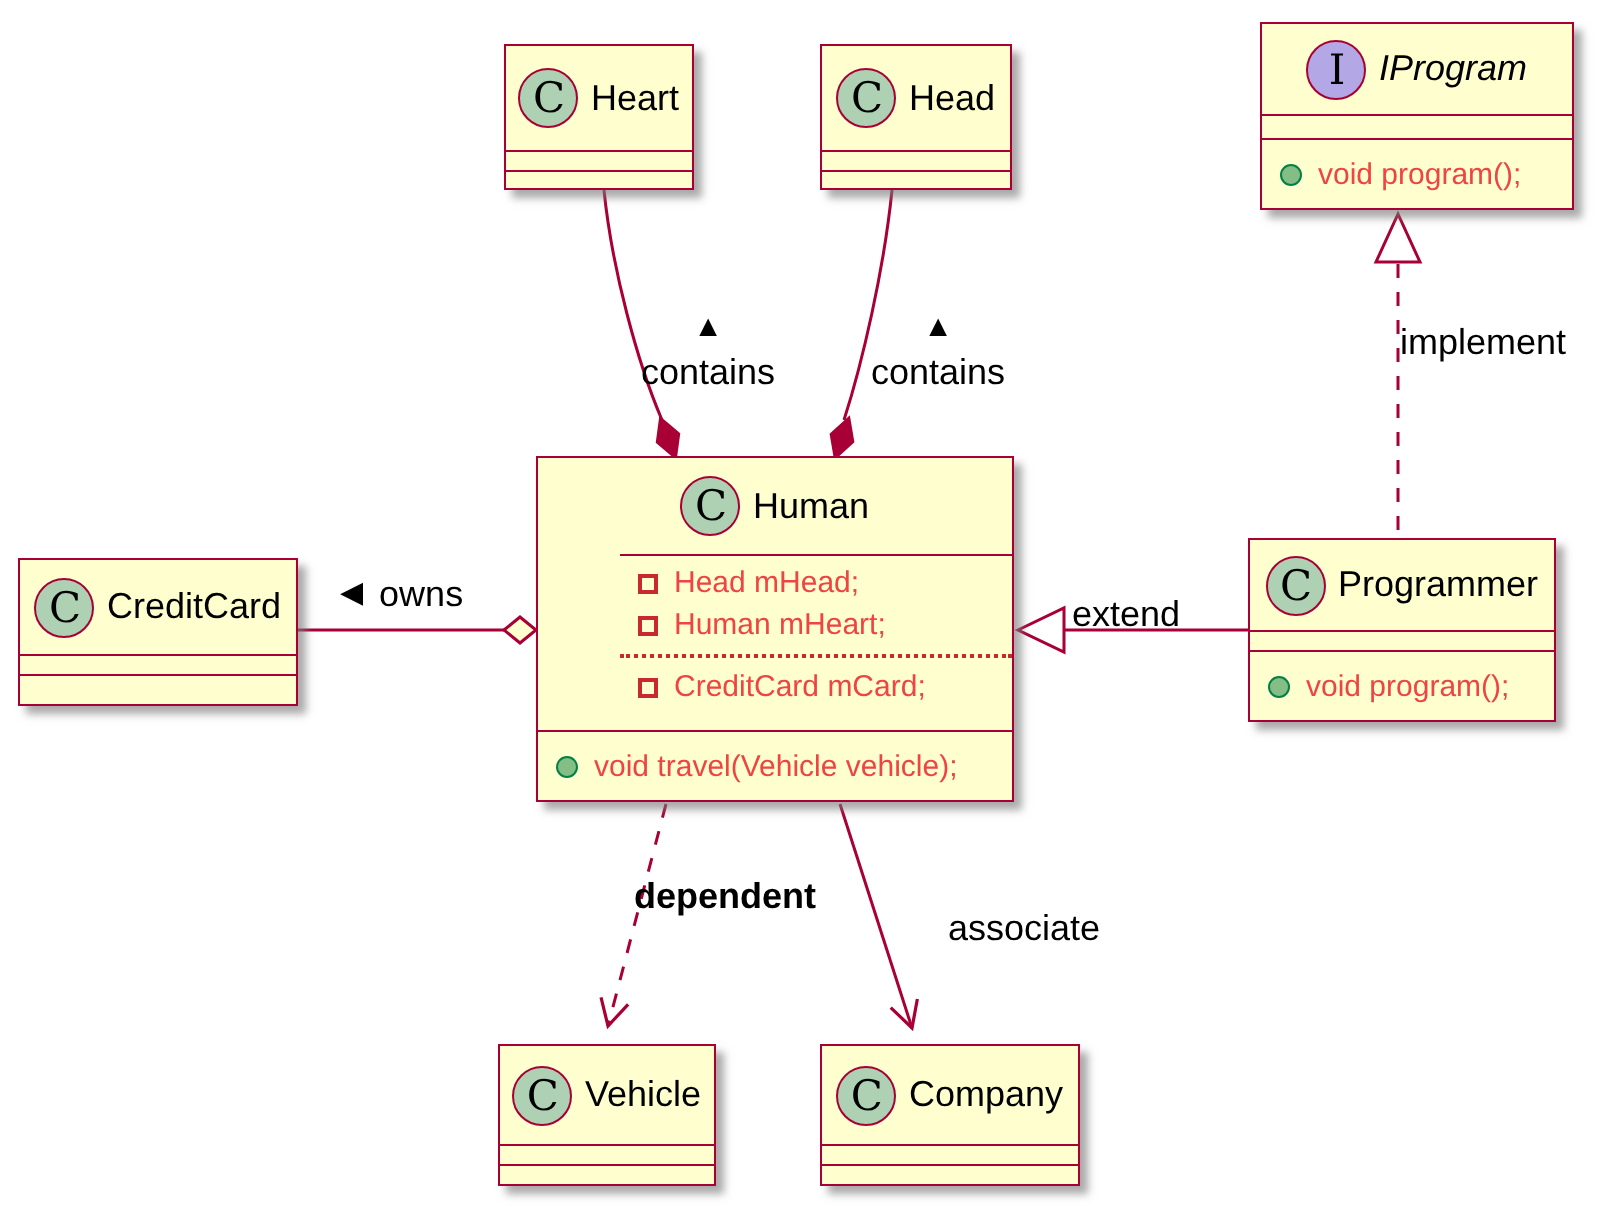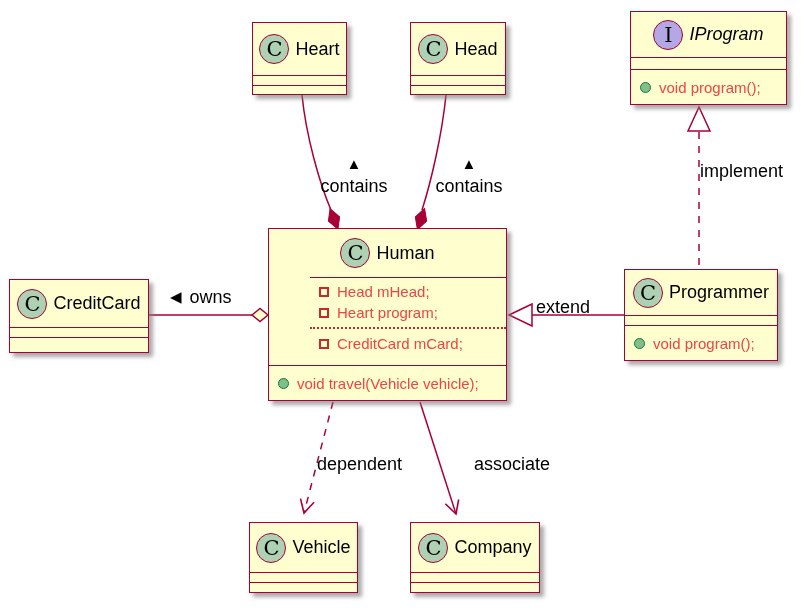--- a/index.html
+++ b/index.html
@@ -141,21 +141,21 @@
         </span>
       <span class="name">Human</span>
     </div>
     <div class="comp members" style="height:88px;">
       <div class="member">
         <span class="sq"></span>
         <span>Head mHead;</span>
       </div>
       <div class="member">
         <span class="sq"></span>
-        <span>Heart program;</span>
+        <span>Human mHeart;</span>
       </div>
       <div class="dotsep"></div>
       <div class="member">
         <span class="sq"></span>
         <span>CreditCard mCard;</span>
       </div>
     </div>
     <div class="comp grow center-v">
       <div class="member">
         <span class="circ"></span>
@@ -218,21 +218,21 @@
   </div>
 
   <div class="edge-label" style="left:536px;top:296px;">
     <span class="txt">extend</span>
   </div>
 
   <div class="edge-label" style="left:700px;top:160px;">
     <span class="txt">implement</span>
   </div>
 
-  <div class="edge-label" style="left:317px;top:453px;">
+  <div class="edge-label" style="left:317px;top:437px;font-weight:bold;">
     <span class="txt">dependent</span>
   </div>
 
   <div class="edge-label" style="left:446px;top:453px;margin-left:28px;">
     <span class="txt">associate</span>
   </div>
 
 </div>
 
 </body></html>

